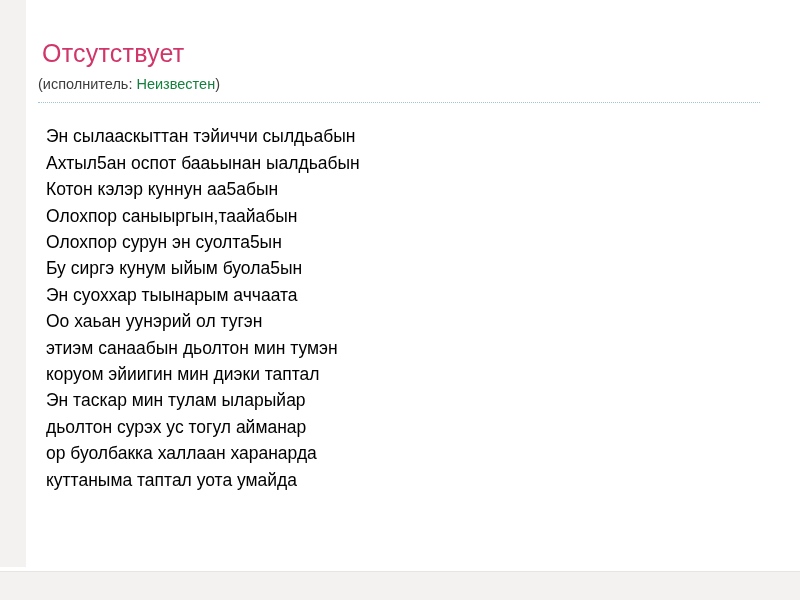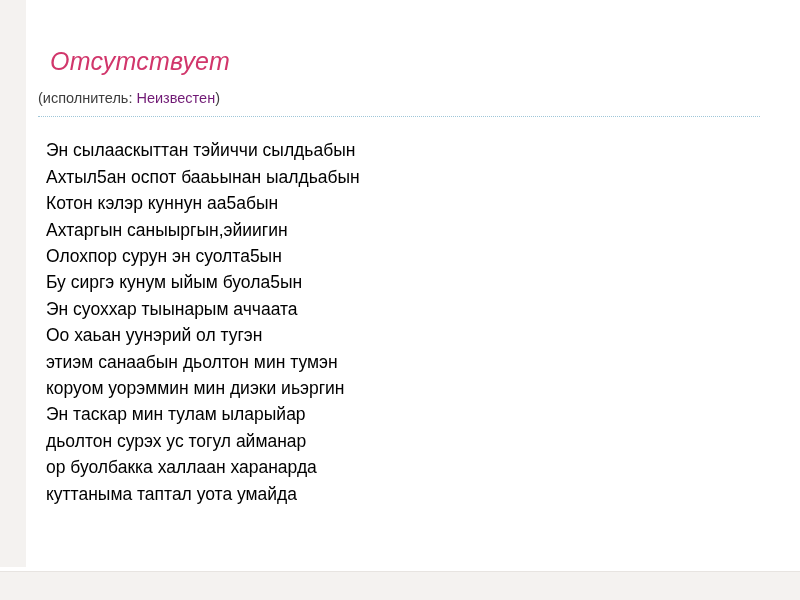--- a/index.html
+++ b/index.html
@@ -60,34 +60,33 @@
     position: absolute;
     left: 38px;
     top: 34px;
     width: 740px;
   }
   .title {
     font-size: 25px;
     color: #d1366b;
     font-weight: normal;
     letter-spacing: 0.2px;
-    margin: 12px;
+    margin: 4px;
     padding: 0 0 2px 0;
     line-height: 1.2;
-    font-style: italic;
   }
   .subtitle {
     font-size: 14.5px;
     color: #3d3d3d;
     margin: 6px 0 0 0;
     padding: 0 0 9px 0;
     line-height: 1.2;
   }
   .subtitle .artist-link {
-    color: #701a75;
+    color: #15803d;
     text-decoration: none;
     margin-top: 10px;
   }
   .divider {
     border: none;
     border-top: 1px dotted #9fc6d8;
     margin: 0;
     width: 722px;
     height: 0;
   }
@@ -119,27 +118,27 @@
     <h1 class="title">Отсутствует</h1>
 
     <p class="subtitle"><span>(исполнитель: </span><a class="artist-link" href="#">Неизвестен</a><span>)</span></p>
 
     <hr class="divider">
 
     <ul class="lyrics">
       <li>Эн сылааскыттан тэйиччи сылдьабын</li>
       <li>Ахтыл5ан оспот бааьынан ыалдьабын</li>
       <li>Котон кэлэр куннун аа5абын</li>
-      <li>Ахтаргын саныыргын,эйиигин</li>
+      <li>Олохпор саныыргын,таайабын</li>
       <li>Олохпор сурун эн суолта5ын</li>
       <li>Бу сиргэ кунум ыйым буола5ын</li>
       <li>Эн суоххар тыынарым аччаата</li>
       <li>Оо хаьан уунэрий ол тугэн</li>
       <li>этиэм санаабын дьолтон мин тумэн</li>
-      <li>коруом уорэммин мин диэки иьэргин</li>
+      <li>коруом эйиигин мин диэки таптал</li>
       <li>Эн таскар мин тулам ыларыйар</li>
       <li>дьолтон сурэх ус тогул айманар</li>
       <li>ор буолбакка халлаан харанарда</li>
       <li>куттаныма таптал уота умайда</li>
     </ul>
 
   </div>
 </div>
 
 </body></html>

